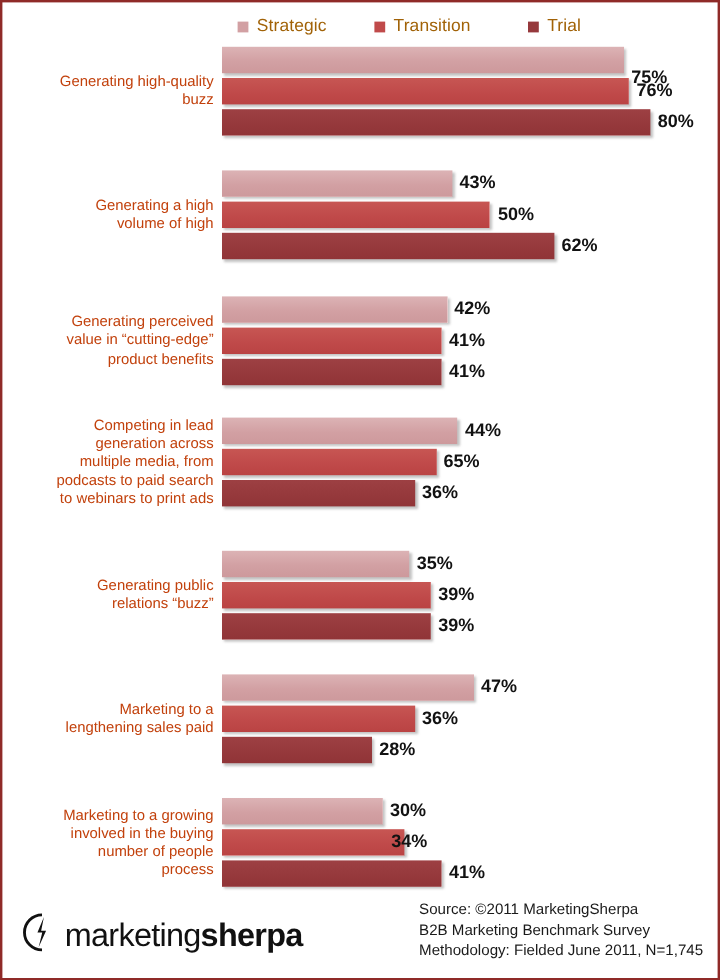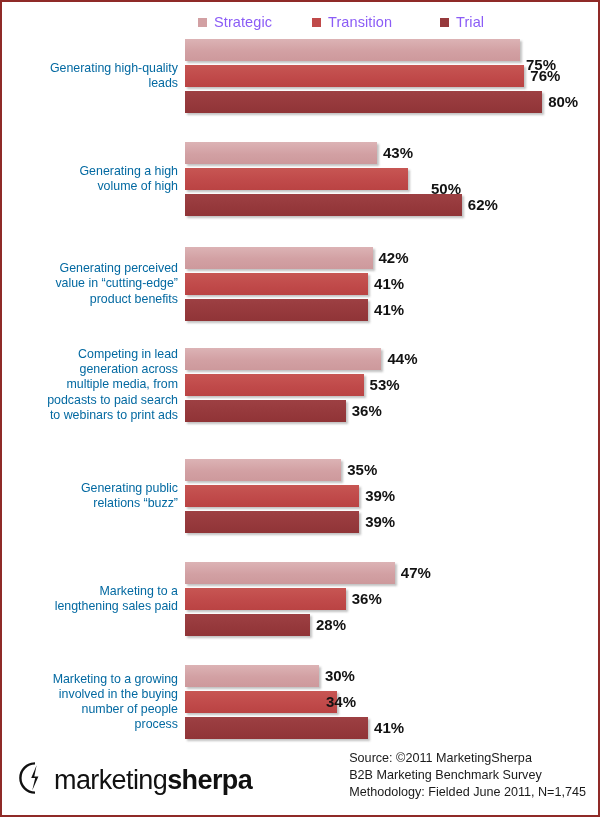--- a/index.html
+++ b/index.html
@@ -36,42 +36,42 @@
     white-space: nowrap;
   }
   .legend-swatch {
     width: 9px;
     height: 9px;
     margin-right: 7px;
     flex: 0 0 auto;
   }
   .legend-label {
     font-size: 14.5px;
-    color: #8b5cf6;
+    color: #a16207;
     letter-spacing: .1px;
   }
   
   .groups {
     position: absolute;
     left: 0;
     top: 33px;
     width: 600px;
   }
   .group {
     position: relative;
     width: 600px;
   }
   .cat-label {
     position: absolute;
     left: 14px;
     width: 162px;
     text-align: right;
     font-size: 12.4px;
     line-height: 15.2px;
-    color: #0369a1;
+    color: #c2410c;
   }
   .bar-row {
     position: relative;
     height: 22px;
     margin-bottom: 4px;
   }
   .bar {
     position: absolute;
     left: 183px;
     top: 0;
@@ -140,21 +140,21 @@
       <div class="legend-item" style="left: 438px;">
         <span class="legend-swatch" style="background: rgb(150, 57, 60);"></span>
         <span class="legend-label">Trial</span>
       </div>
     </div>
 
   <div class="groups" style="height: 700px;">
       <div class="group" style="position: absolute; top: 4px; left: 0px; height: 78px;">
         <div class="cat-label" style="top: 21.8px;">
           <div>Generating high-quality</div>
-          <div>leads</div>
+          <div>buzz</div>
         </div>
         <div class="bar-row">
           <div class="bar s0" style="width: 334.875px;"></div>
           <div class="bar-value" style="left: 524px; margin-top: 15px;">75%</div>
         </div>
         <div class="bar-row">
           <div class="bar s1" style="width: 339.34px;"></div>
           <div class="bar-value" style="left: 528.34px;">76%</div>
         </div>
         <div class="bar-row">
@@ -166,21 +166,21 @@
         <div class="cat-label" style="top: 21.8px;">
           <div>Generating a high</div>
           <div>volume of high</div>
         </div>
         <div class="bar-row">
           <div class="bar s0" style="width: 191.995px;"></div>
           <div class="bar-value" style="left: 380.995px;">43%</div>
         </div>
         <div class="bar-row">
           <div class="bar s1" style="width: 223.25px;"></div>
-          <div class="bar-value" style="left: 429px; margin-top: 10px;">50%</div>
+          <div class="bar-value" style="left: 413px;">50%</div>
         </div>
         <div class="bar-row">
           <div class="bar s2" style="width: 276.83px;"></div>
           <div class="bar-value" style="left: 465.83px;">62%</div>
         </div>
       </div>
       <div class="group" style="position: absolute; top: 212px; left: 0px; height: 78px;">
         <div class="cat-label" style="top: 14.2px;">
           <div>Generating perceived</div>
           <div>value in “cutting-edge”</div>
@@ -206,21 +206,21 @@
           <div>multiple media, from</div>
           <div>podcasts to paid search</div>
           <div>to webinars to print ads</div>
         </div>
         <div class="bar-row">
           <div class="bar s0" style="width: 196.46px;"></div>
           <div class="bar-value" style="left: 385.46px;">44%</div>
         </div>
         <div class="bar-row">
           <div class="bar s1" style="width: 178.6px;"></div>
-          <div class="bar-value" style="left: 367.6px;">53%</div>
+          <div class="bar-value" style="left: 367.6px;">65%</div>
         </div>
         <div class="bar-row">
           <div class="bar s2" style="width: 160.74px;"></div>
           <div class="bar-value" style="left: 349.74px;">36%</div>
         </div>
       </div>
       <div class="group" style="position: absolute; top: 424px; left: 0px; height: 78px;">
         <div class="cat-label" style="top: 21.8px;">
           <div>Generating public</div>
           <div>relations “buzz”</div>

